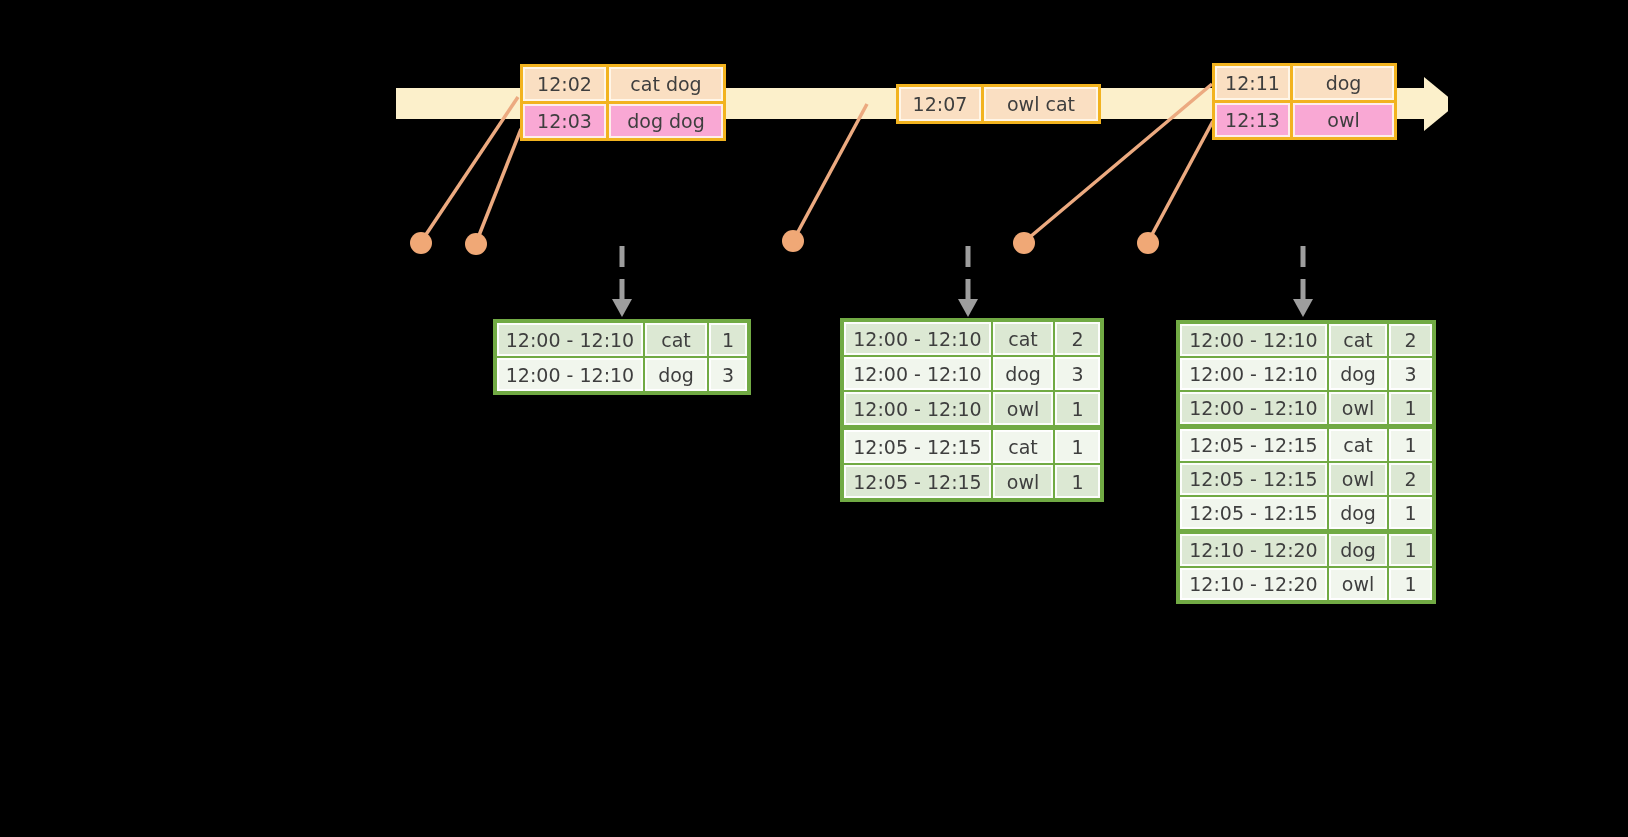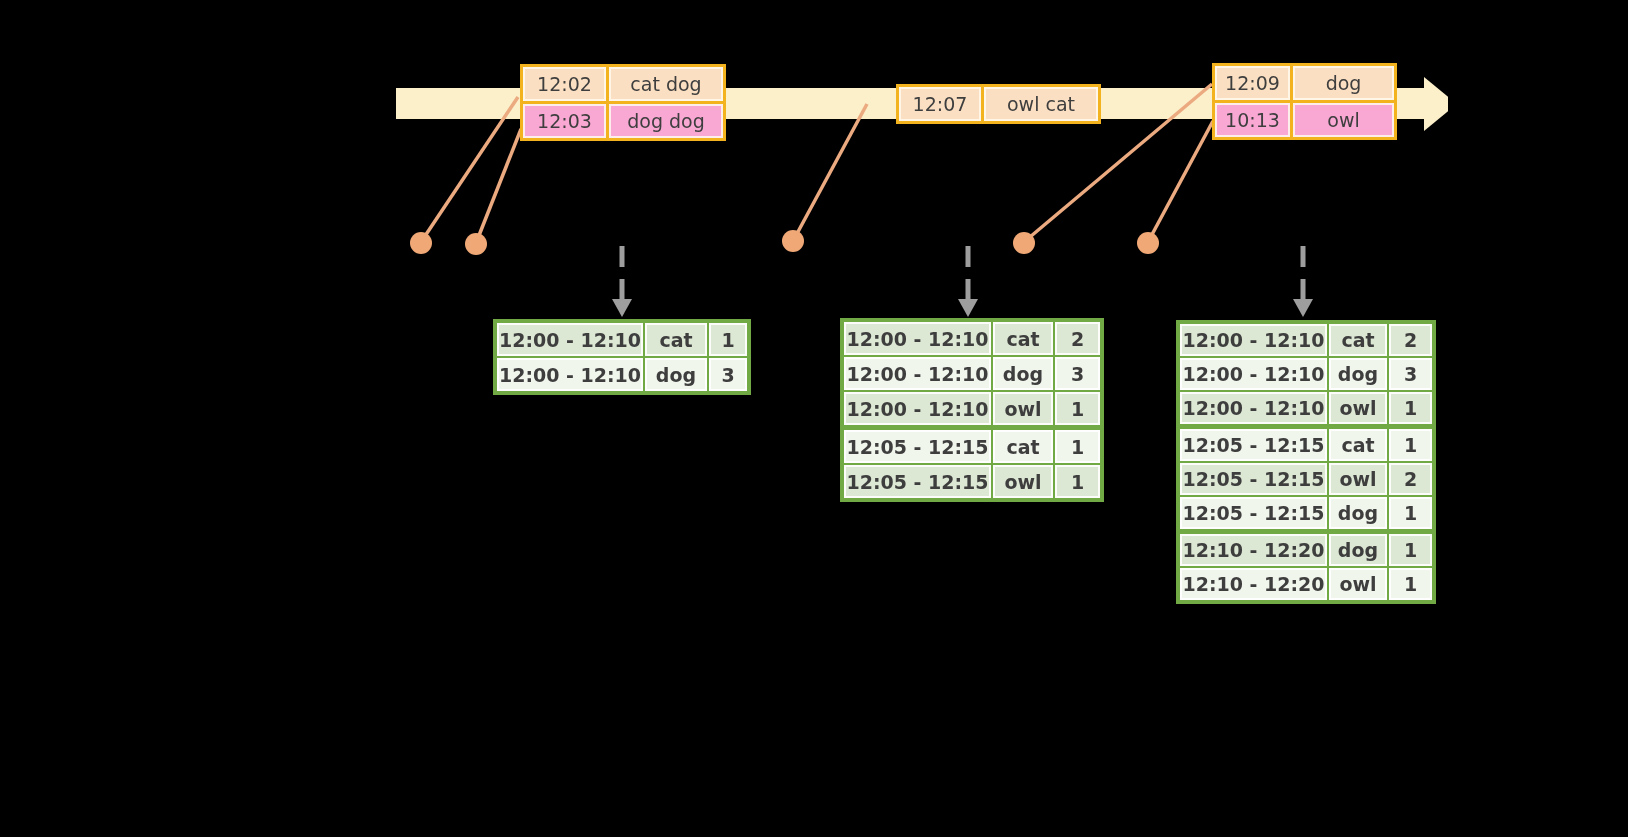--- a/index.html
+++ b/index.html
@@ -75,21 +75,20 @@
     z-index: 3;
   }
   .gtable td {
     border: 2px solid #71AA44;
     box-shadow: inset 0 0 0 2px rgba(255, 255, 255, 0.9);
     text-align: center;
     vertical-align: middle;
     font-size: 19px;
     height: 33px;
     padding: 0;
-    font-weight: bold;
   }
   tr.sage td { background: #DCE8D3; }
   tr.light td { background: #F1F6ED; }
   .gtable tr.group-start td { border-top-width: 5px; }
   #gtable1 { left: 493px; top: 319px; }
   #gtable1 col:nth-child(1) { width: 149px; }
   #gtable1 col:nth-child(2) { width: 64px; }
   #gtable1 col:nth-child(3) { width: 41px; }
   #gtable2 { left: 840px; top: 318px; }
   #gtable2 col:nth-child(1) { width: 150px; }
@@ -164,25 +163,25 @@
       </tbody>
   </table>
 
   <table id="etable3" class="etable">
     <colgroup>
         <col>
         <col>
       </colgroup>
       <tbody>
         <tr class="peach">
-          <td>12:09</td>
+          <td>12:11</td>
           <td>dog</td>
         </tr>
         <tr class="cream">
-          <td>10:13</td>
+          <td>12:13</td>
           <td>owl</td>
         </tr>
       </tbody>
   </table>
 
   <table id="gtable1" class="gtable">
     <colgroup>
         <col>
         <col>
         <col>

